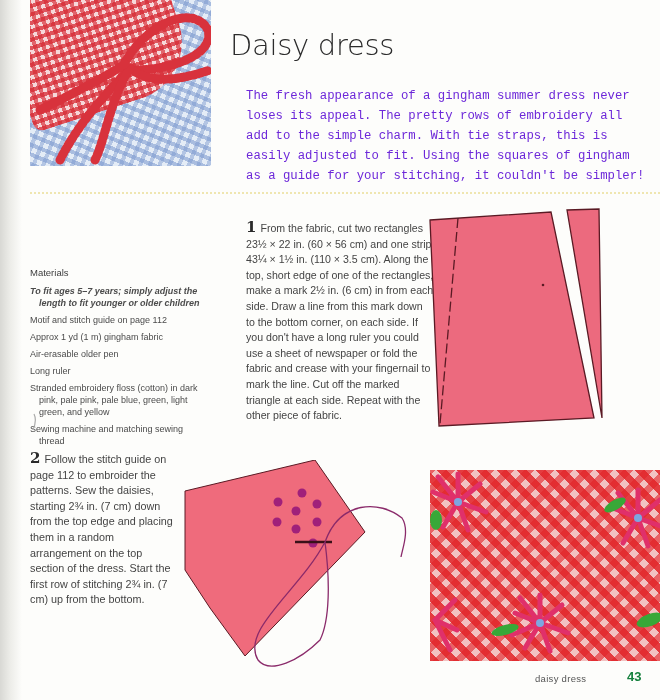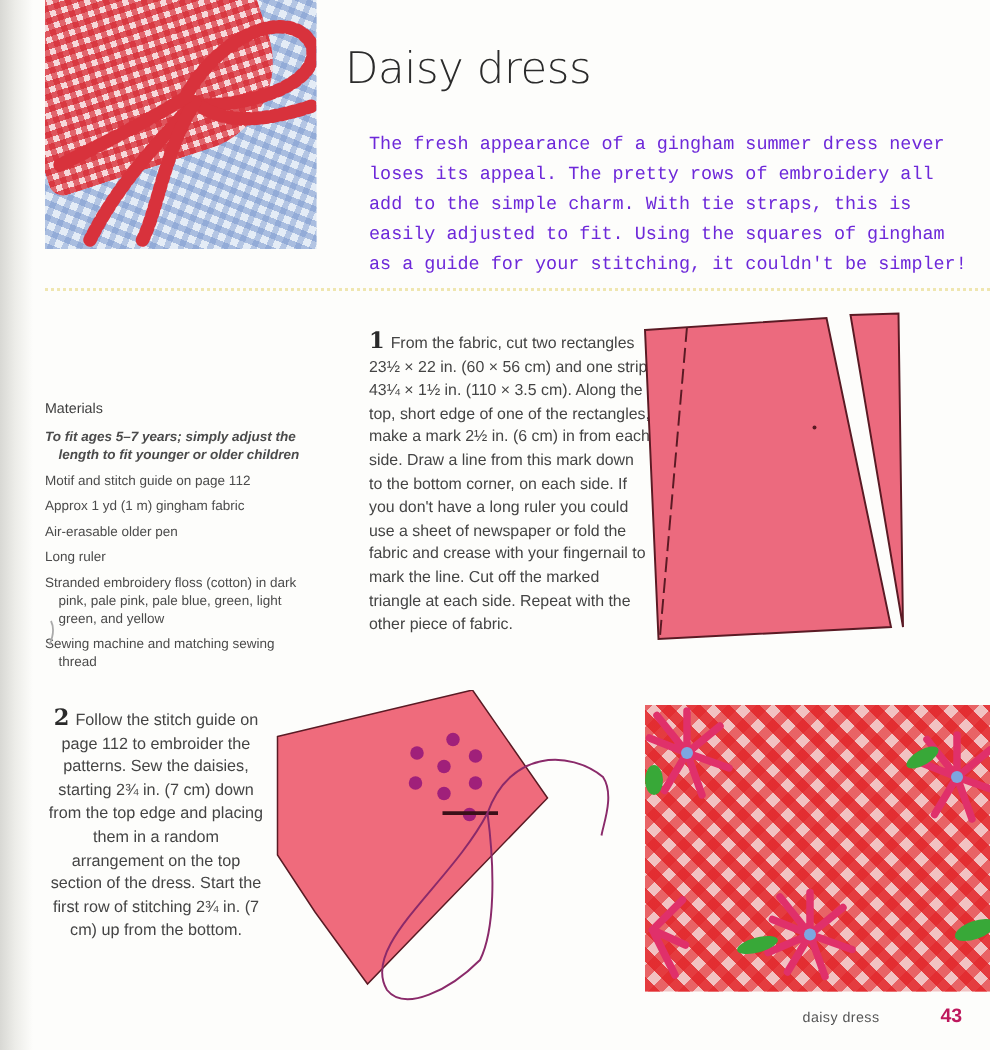--- a/index.html
+++ b/index.html
@@ -64,42 +64,42 @@
     }
 
     .step {
       position: absolute; font-size: 10.6px; line-height: 15.6px; color: #444;
     }
     .step .num {
       font-family: "DejaVu Serif", serif; font-weight: bold; font-size: 15px; color: #2a2a2a;
       margin-right: 4px;
     }
     .step1 { left: 246px; top: 220px; width: 188px; }
-    .step2 { left: 30px; top: 471px; width: 148px; font-size: 10.8px; text-align: center; }
+    .step2 { left: 30px; top: 451px; width: 148px; font-size: 10.8px; }
 
     .diagram { position: absolute; }
     .diagram-skirt { left: 420px; top: 200px; }
     .diagram-stitch { left: 180px; top: 460px; }
 
     .photo-embroidery {
       position: absolute; left: 430px; top: 470px; width: 230px; height: 191px; overflow: hidden;
       background-color: #f2c2c2;
       background-image:
         repeating-linear-gradient(45deg, rgba(226,36,40,0.85) 0 7px, rgba(255,255,255,0) 7px 14px),
         repeating-linear-gradient(-45deg, rgba(226,36,40,0.6) 0 7px, rgba(255,255,255,0.0) 7px 14px);
     }
     .photo-embroidery svg { position: absolute; left: 0; top: 0; }
 
     .footer-running {
       position: absolute; left: 535px; top: 673px;
       font-size: 9.5px; color: #555; letter-spacing: 0.3px;
     }
     .footer-page {
       position: absolute; left: 627px; top: 669px;
-      font-size: 13px; font-weight: bold; color: #be185d;
+      font-size: 13px; font-weight: bold; color: #15803d;
     }
   </style>
 </head>
 <body>
 
 <div class="binding-shadow"></div>
 
 <div class="photo-bow">
   <div class="red-fabric"></div>
   <svg width="181" height="166" viewBox="0 0 181 166">

